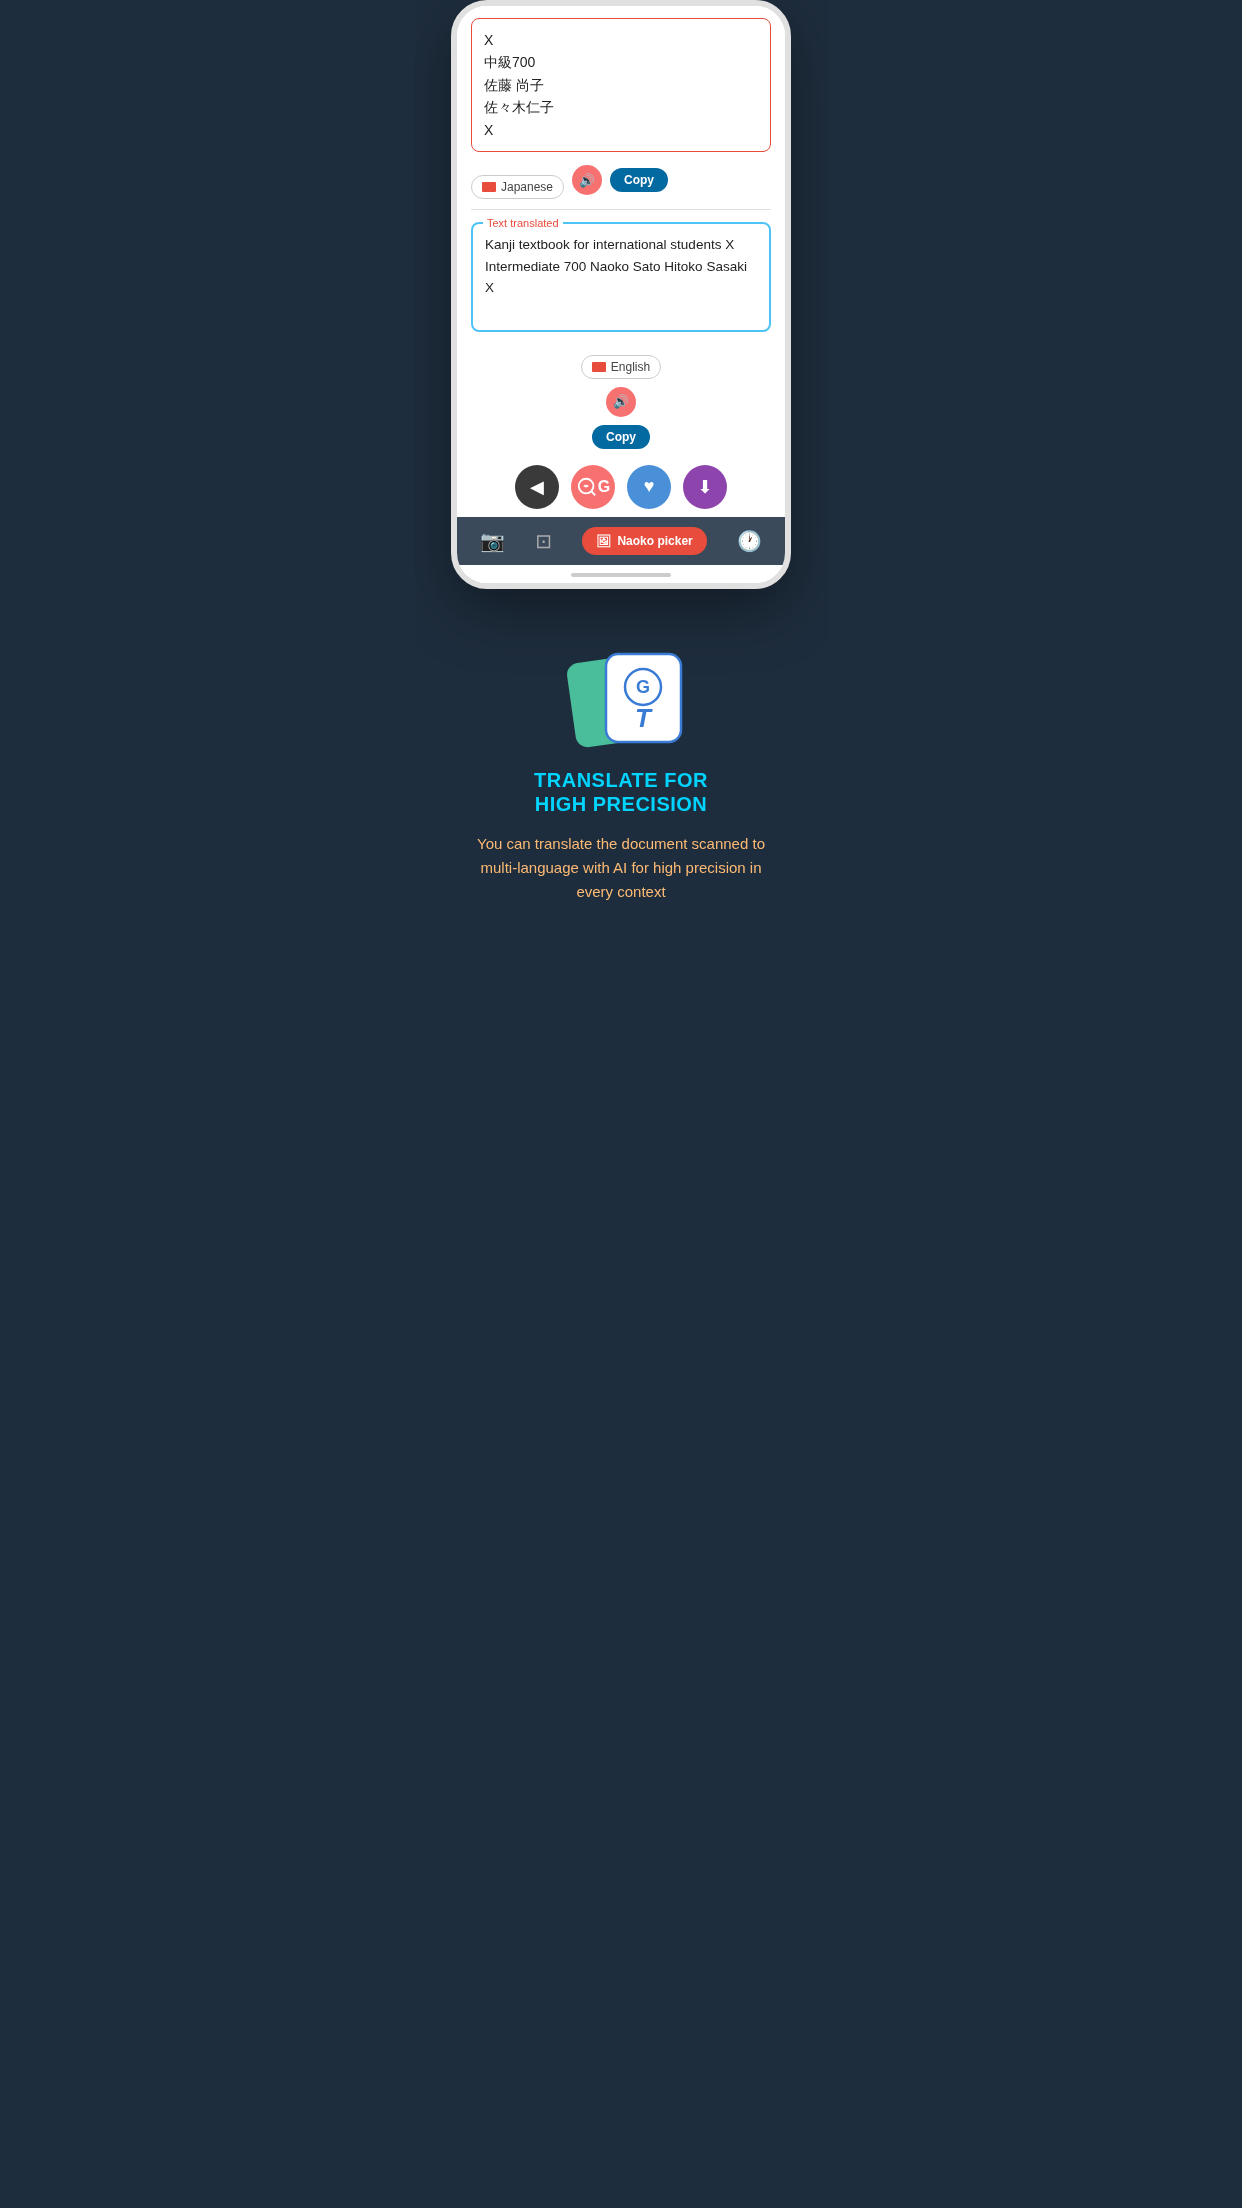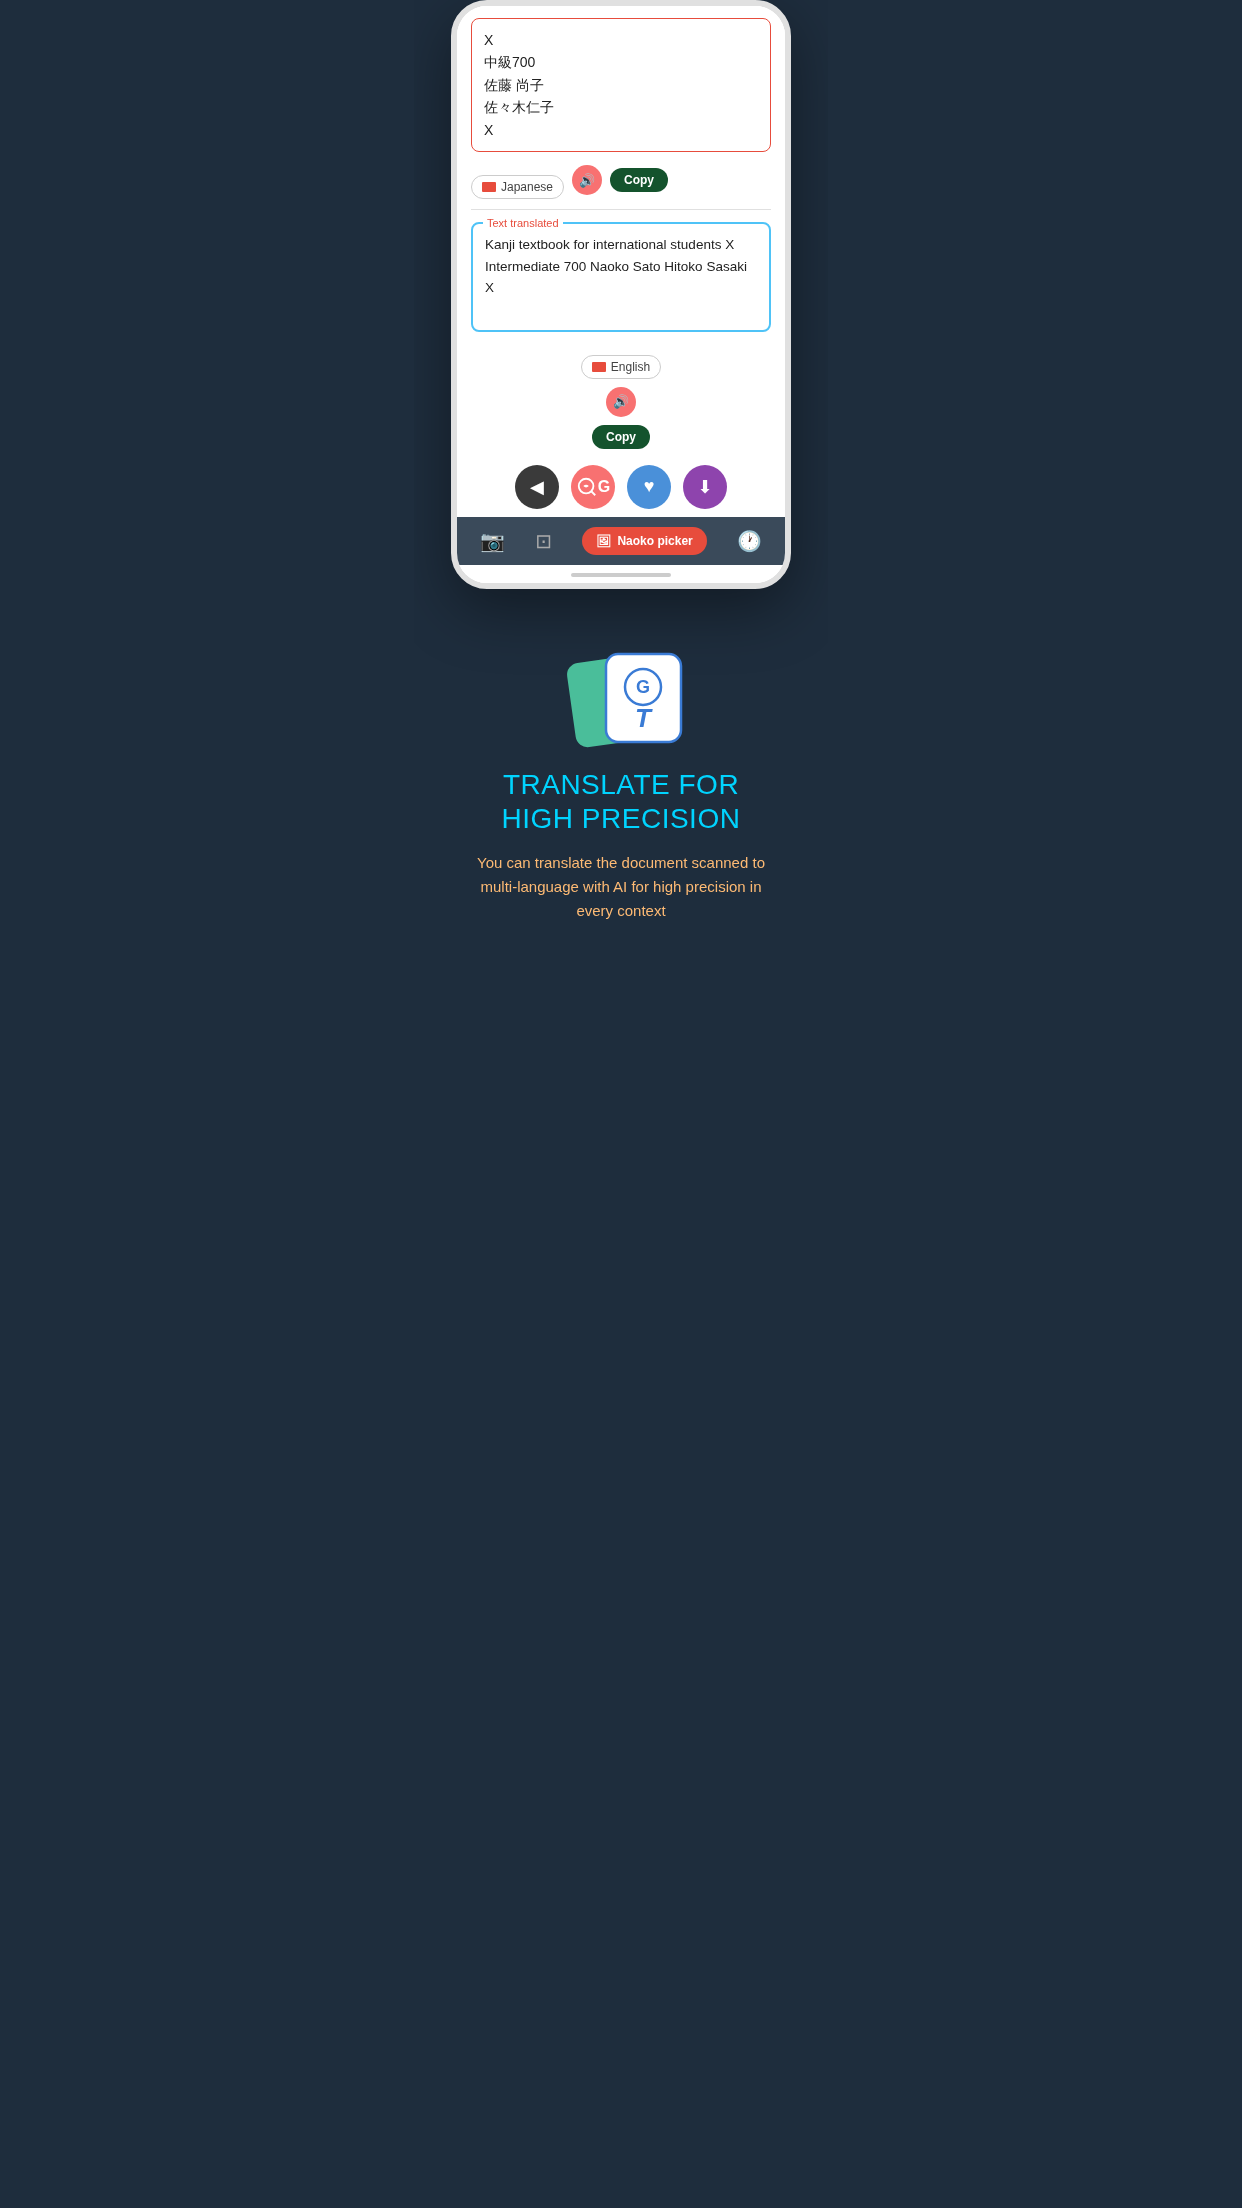--- a/index.html
+++ b/index.html
@@ -89,21 +89,21 @@
       display: flex;
       align-items: center;
       justify-content: center;
       border: none;
       cursor: pointer;
       color: white;
       font-size: 13px;
     }
 
     .copy-btn {
-      background: #14532d;
+      background: #0369a1;
       color: white;
       border: none;
       border-radius: 20px;
       padding: 5px 14px;
       font-size: 12px;
       font-weight: 600;
       cursor: pointer;
     }
 
     .divider {
@@ -244,22 +244,22 @@
     }
 
     
     .translate-icon-illustration {
       position: relative;
       width: 130px;
       height: 95px;
     }
 
     .headline {
-      font-size: 28px;
-      font-weight: 400;
+      font-size: 20px;
+      font-weight: 700;
       color: #00d4ff;
       line-height: 1.2;
       margin-bottom: 16px;
       letter-spacing: 0.5px;
       text-transform: uppercase;
     }
 
     .subtext {
       font-size: 15px;
       color: #fdba74;

